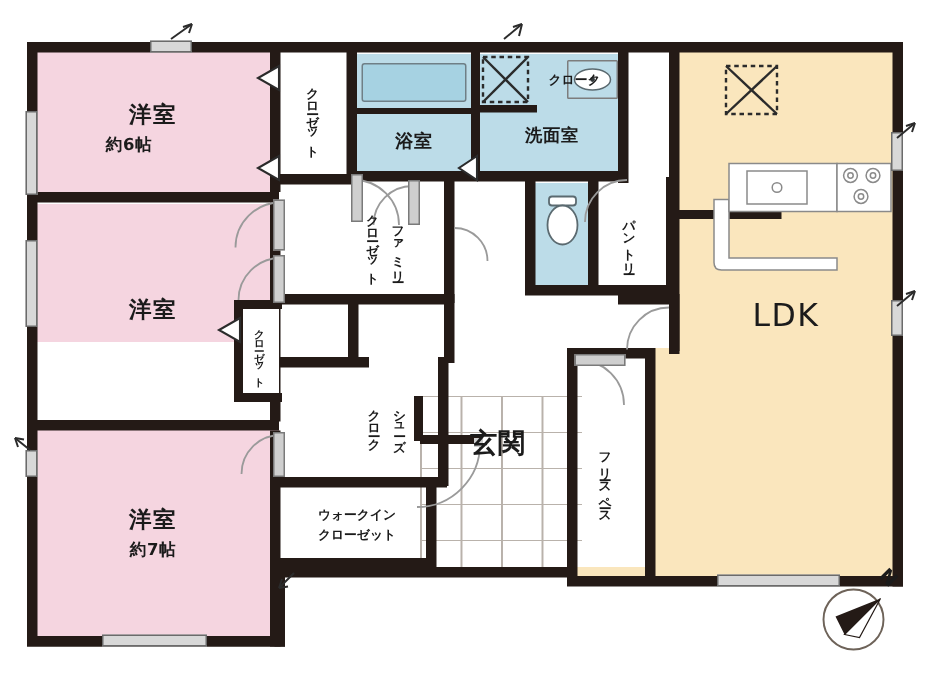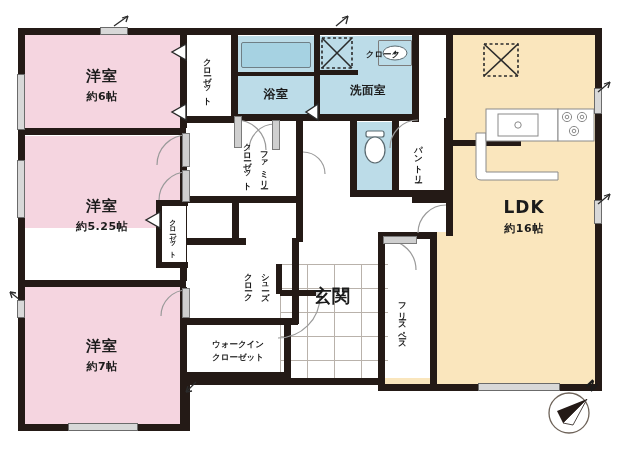--- a/index.html
+++ b/index.html
@@ -19,21 +19,21 @@
   .fill-white{background:#ffffff;}
 
   
   .wall{position:absolute;background:#241a16;}
 
   
   .lbl{position:absolute;color:#1b1b1b;text-align:center;
        line-height:1.15;white-space:pre;pointer-events:none;}
   .lbl-room{font-size:15px;font-weight:700;letter-spacing:1px;}
   .lbl-sub{font-size:11px;font-weight:700;letter-spacing:0.5px;}
-  .lbl-ldk{font-size:17px;font-weight:700;letter-spacing:1px;}
+  .lbl-ldk{font-size:21px;font-weight:400;letter-spacing:1px;}
   .lbl-small{font-size:8.5px;font-weight:700;letter-spacing:0px;}
   .lbl-tiny{font-size:7px;font-weight:700;}
   
   .vert{writing-mode:vertical-rl;text-orientation:upright;
         white-space:nowrap;line-height:1.05;}
 
   
   .fix{position:absolute;box-sizing:border-box;}
   .tub{border:1px solid #6f7f86;background:#a6d2e2;border-radius:2px;}
   .sinkbox{border:1px solid #7d7d7d;background:#ffffff;border-radius:1px;}
@@ -233,30 +233,28 @@
       <path d="M598,204 L610,194"></path>
       <path d="M610,194 L604,196 M610,194 L608,200"></path>
       <path d="M336,26 L348,16"></path>
       <path d="M348,16 L342,18 M348,16 L346,24"></path>
       <path d="M196,382 L186,392"></path>
       <path d="M186,392 L192,391 M186,392 L188,386"></path>
     </g>
   </svg>
 
   <div class="lbl lbl-room" style="left:60px;top:68px;width:84px;">洋室</div>
-  <div class="lbl lbl-sub" style="left:60px;top:91px;width:84px;">約6帖</div>
+  <div class="lbl lbl-sub" style="left:44px;top:91px;width:84px;">約6帖</div>
 
   <div class="lbl lbl-room" style="left:52px;top:198px;width:100px;">洋室</div>
-  <div class="lbl lbl-sub" style="left:46px;top:221px;width:112px;">約5.25帖</div>
 
   <div class="lbl lbl-room" style="left:58px;top:338px;width:88px;">洋室</div>
   <div class="lbl lbl-sub" style="left:58px;top:361px;width:88px;">約7帖</div>
 
   <div class="lbl lbl-ldk" style="left:478px;top:198px;width:92px;">LDK</div>
-  <div class="lbl lbl-sub" style="left:470px;top:223px;width:108px;">約16帖</div>
 
   <div class="lbl lbl-sub" style="left:246px;top:88px;width:60px;font-size:12px;">浴室</div>
 
   <div class="lbl lbl-small" style="left:355px;top:50px;width:56px;">クローク</div>
 
   <div class="lbl lbl-sub" style="left:338px;top:84px;width:60px;font-size:11.5px;">洗面室</div>
 
   <div class="lbl lbl-small vert" style="left:203px;top:40px;height:72px;">クローゼット</div>
 
   <div class="lbl lbl-small vert" style="left:243px;top:128px;height:66px;">クローゼット</div>

